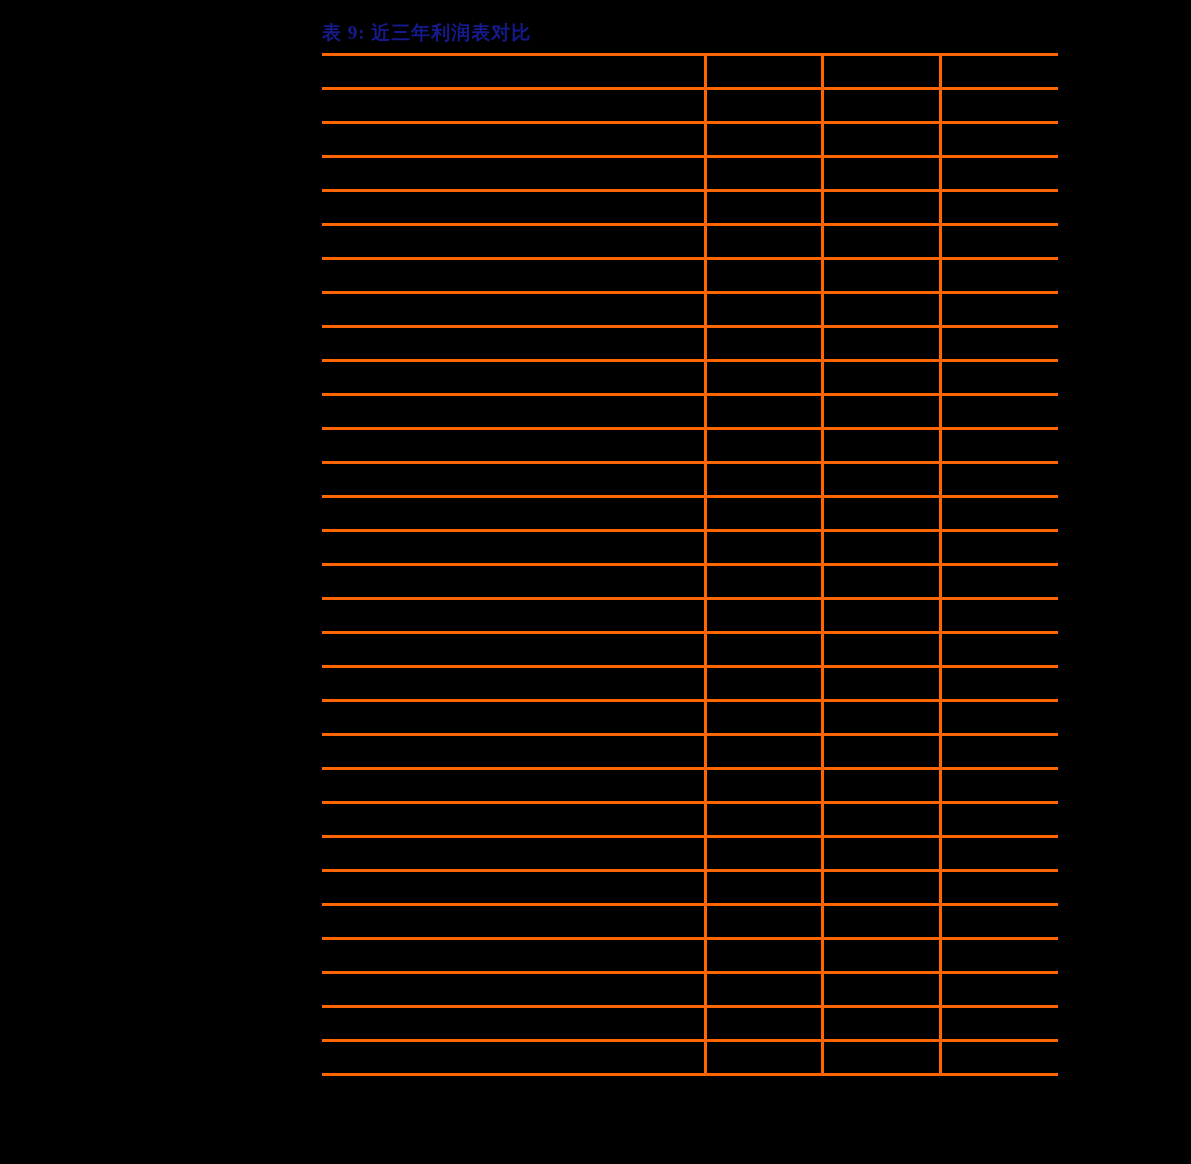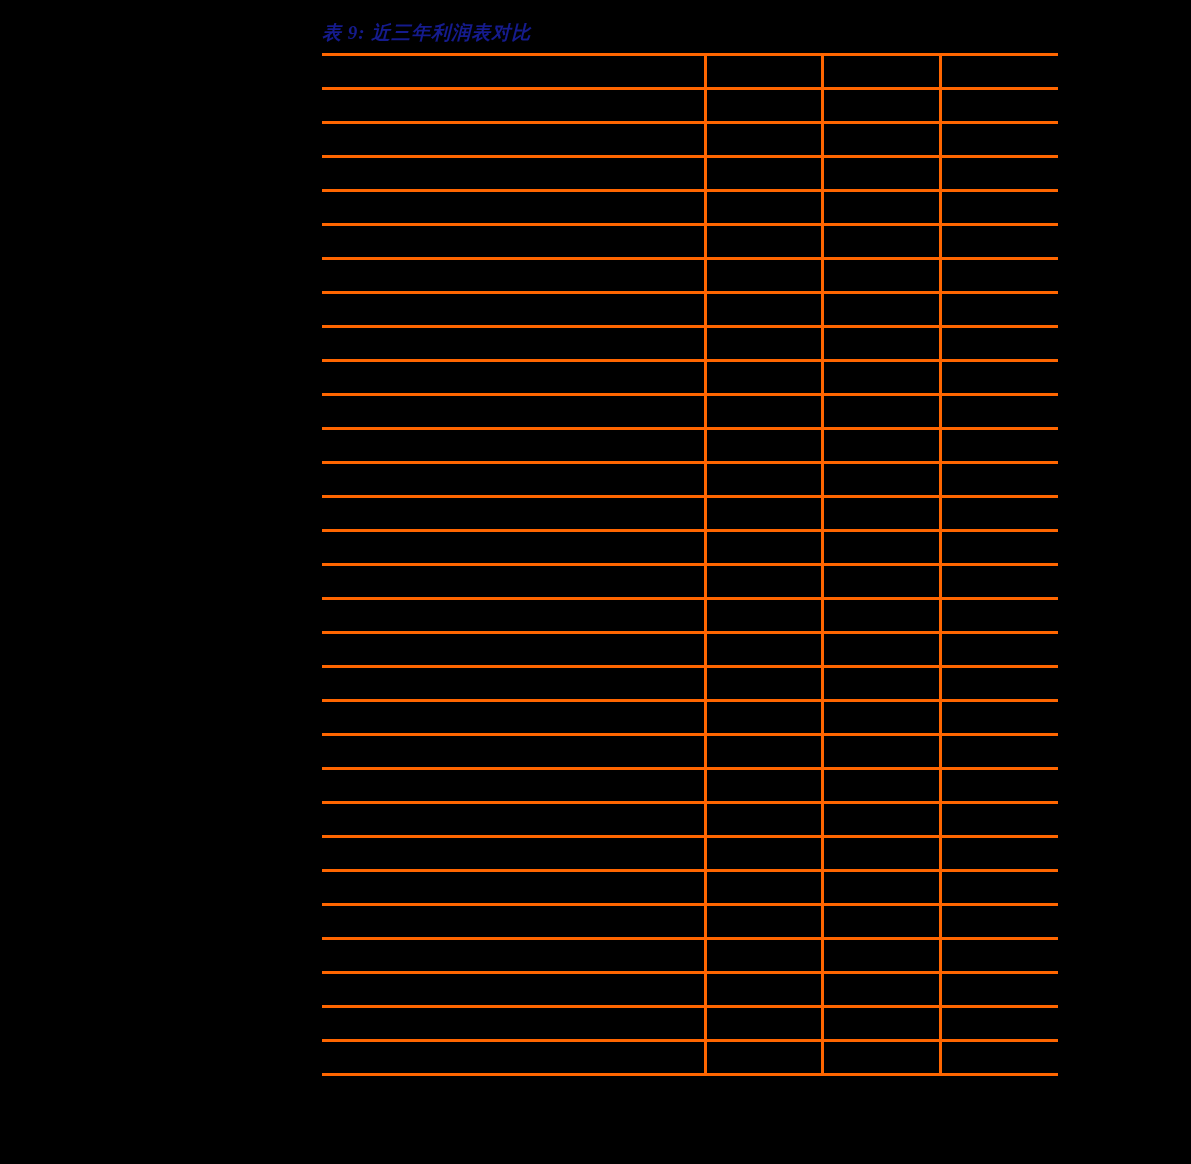--- a/index.html
+++ b/index.html
@@ -15,21 +15,20 @@
     overflow: hidden;
   }
 
   #table-title {
     position: absolute;
     left: 322px;
     top: 20px;
     font-family: "Liberation Serif", "DejaVu Serif", serif;
     font-size: 19px;
     font-weight: bold;
-    font-style: italic;
     color: #151B8D;
     letter-spacing: 1px;
     white-space: nowrap;
   }
 
   #profit-table {
     position: absolute;
     left: 322px;
     top: 53px;
     width: 736px;

